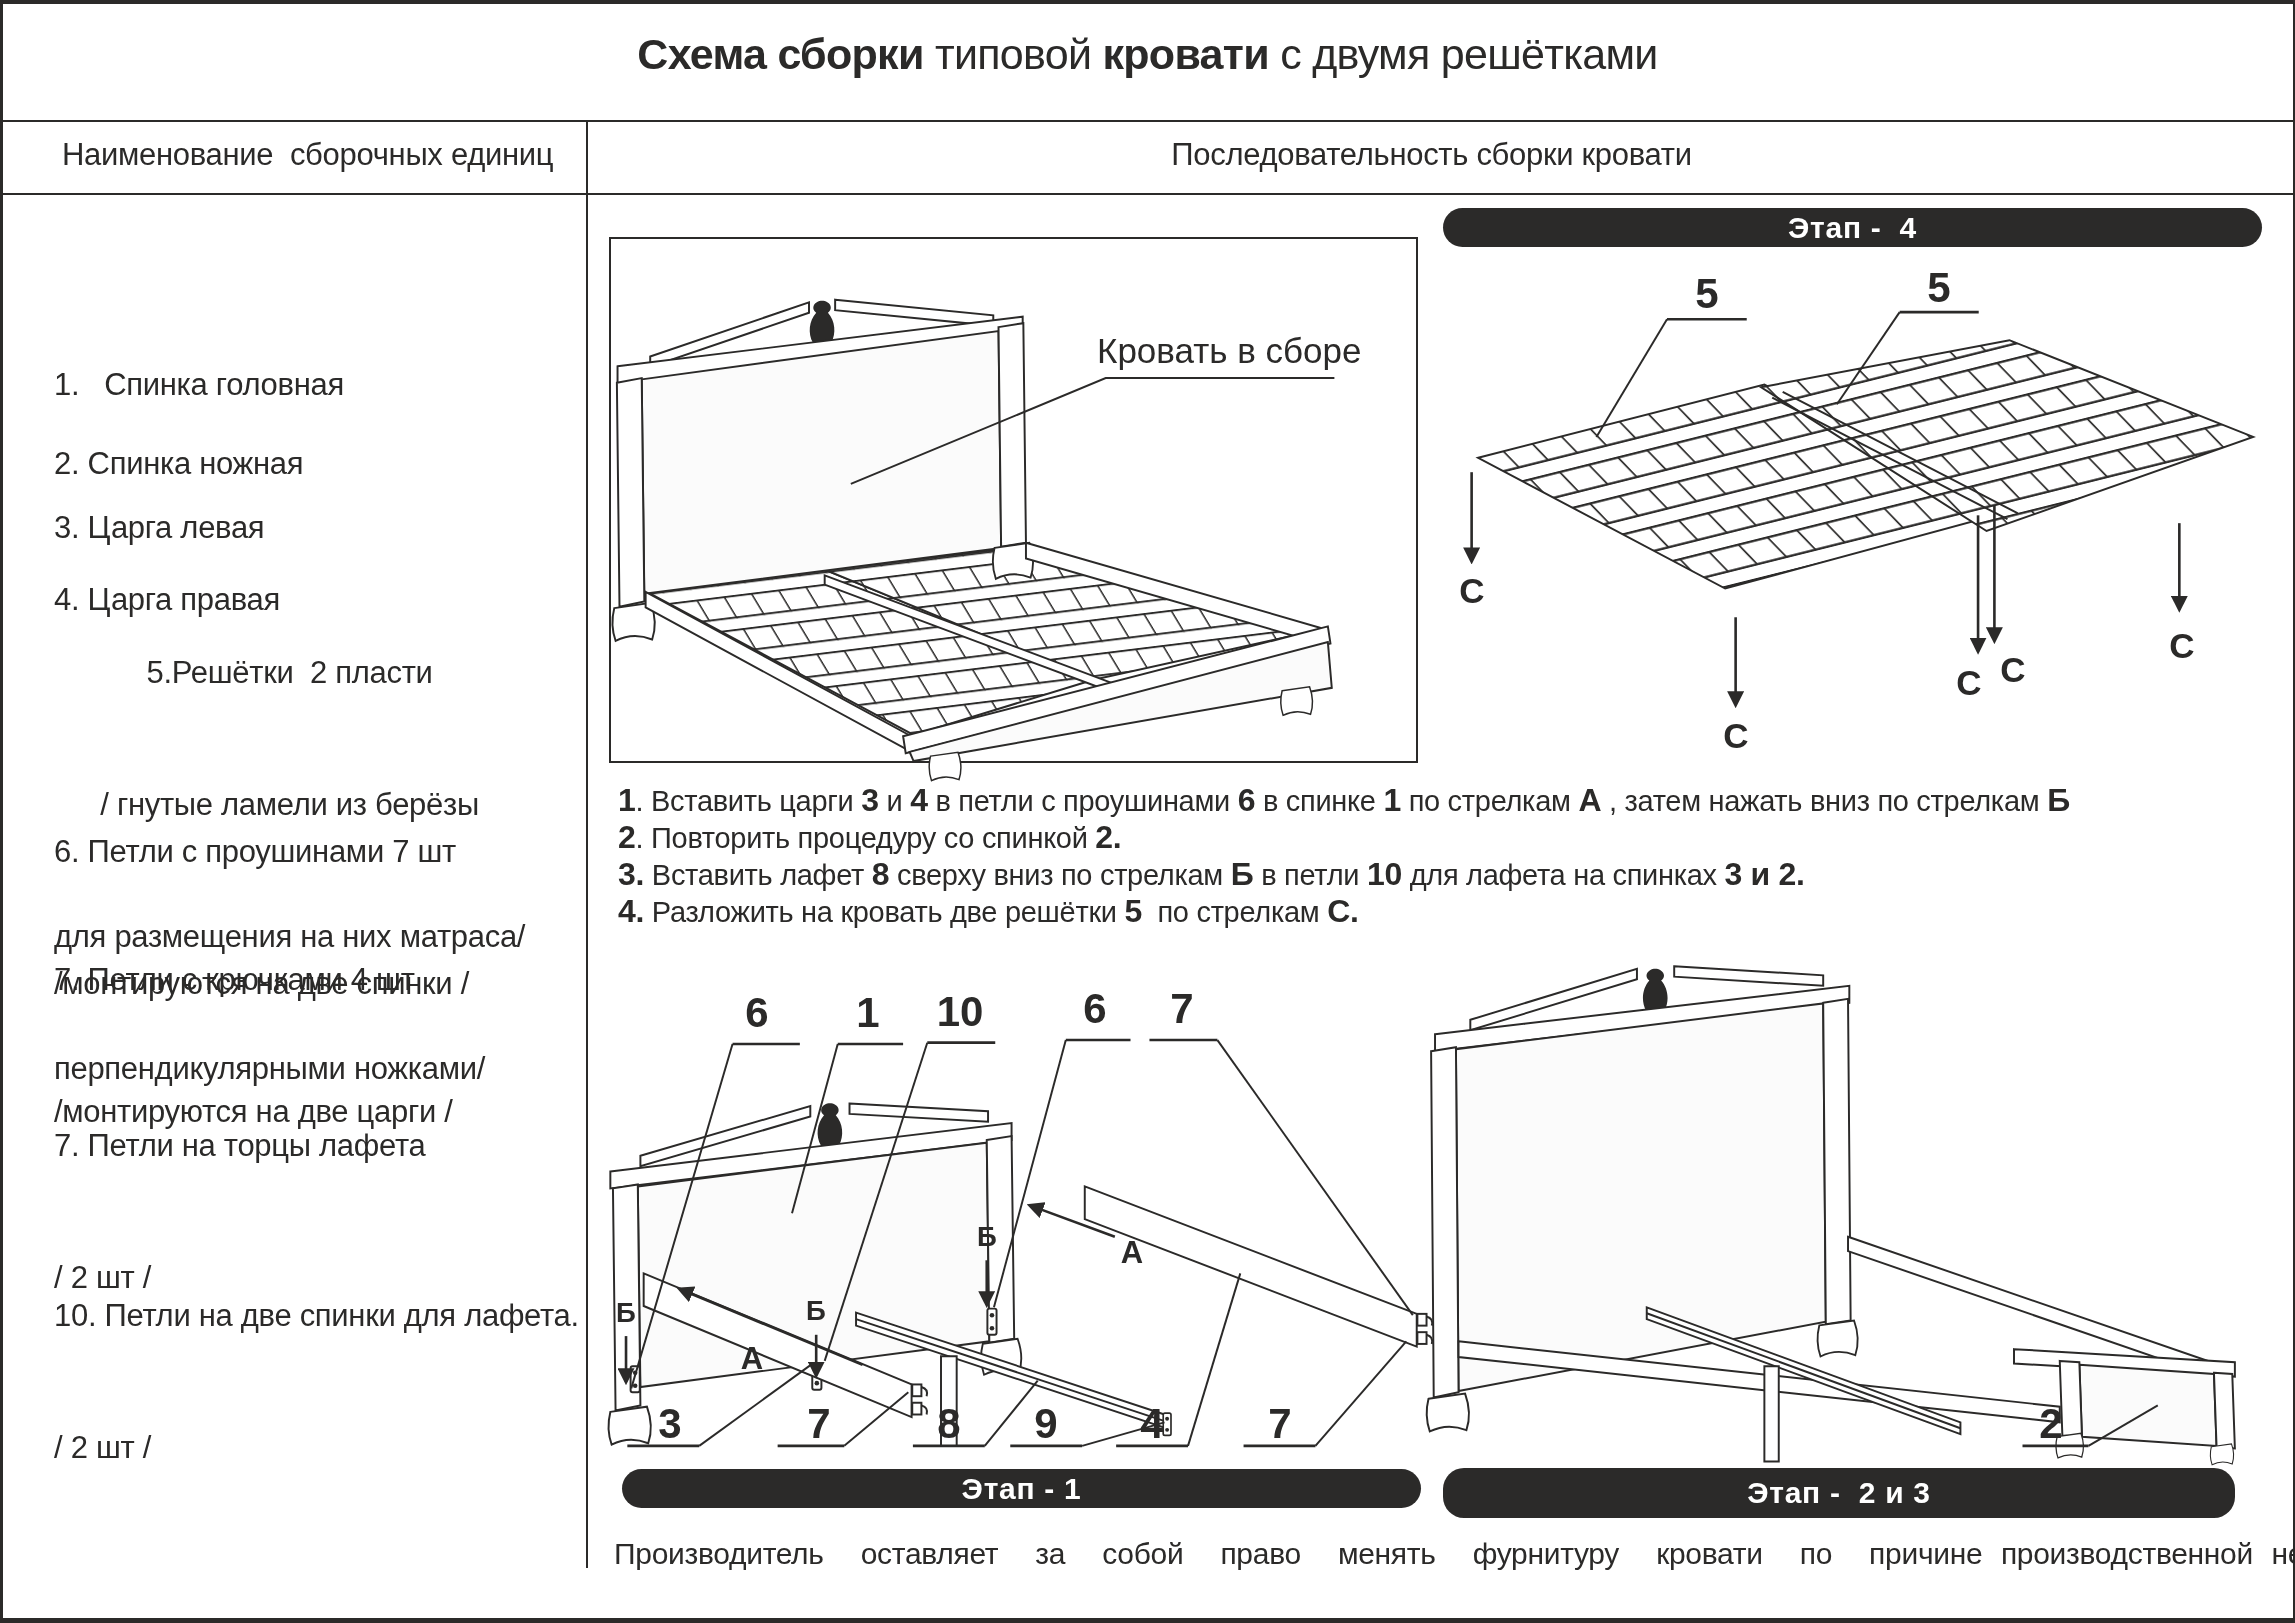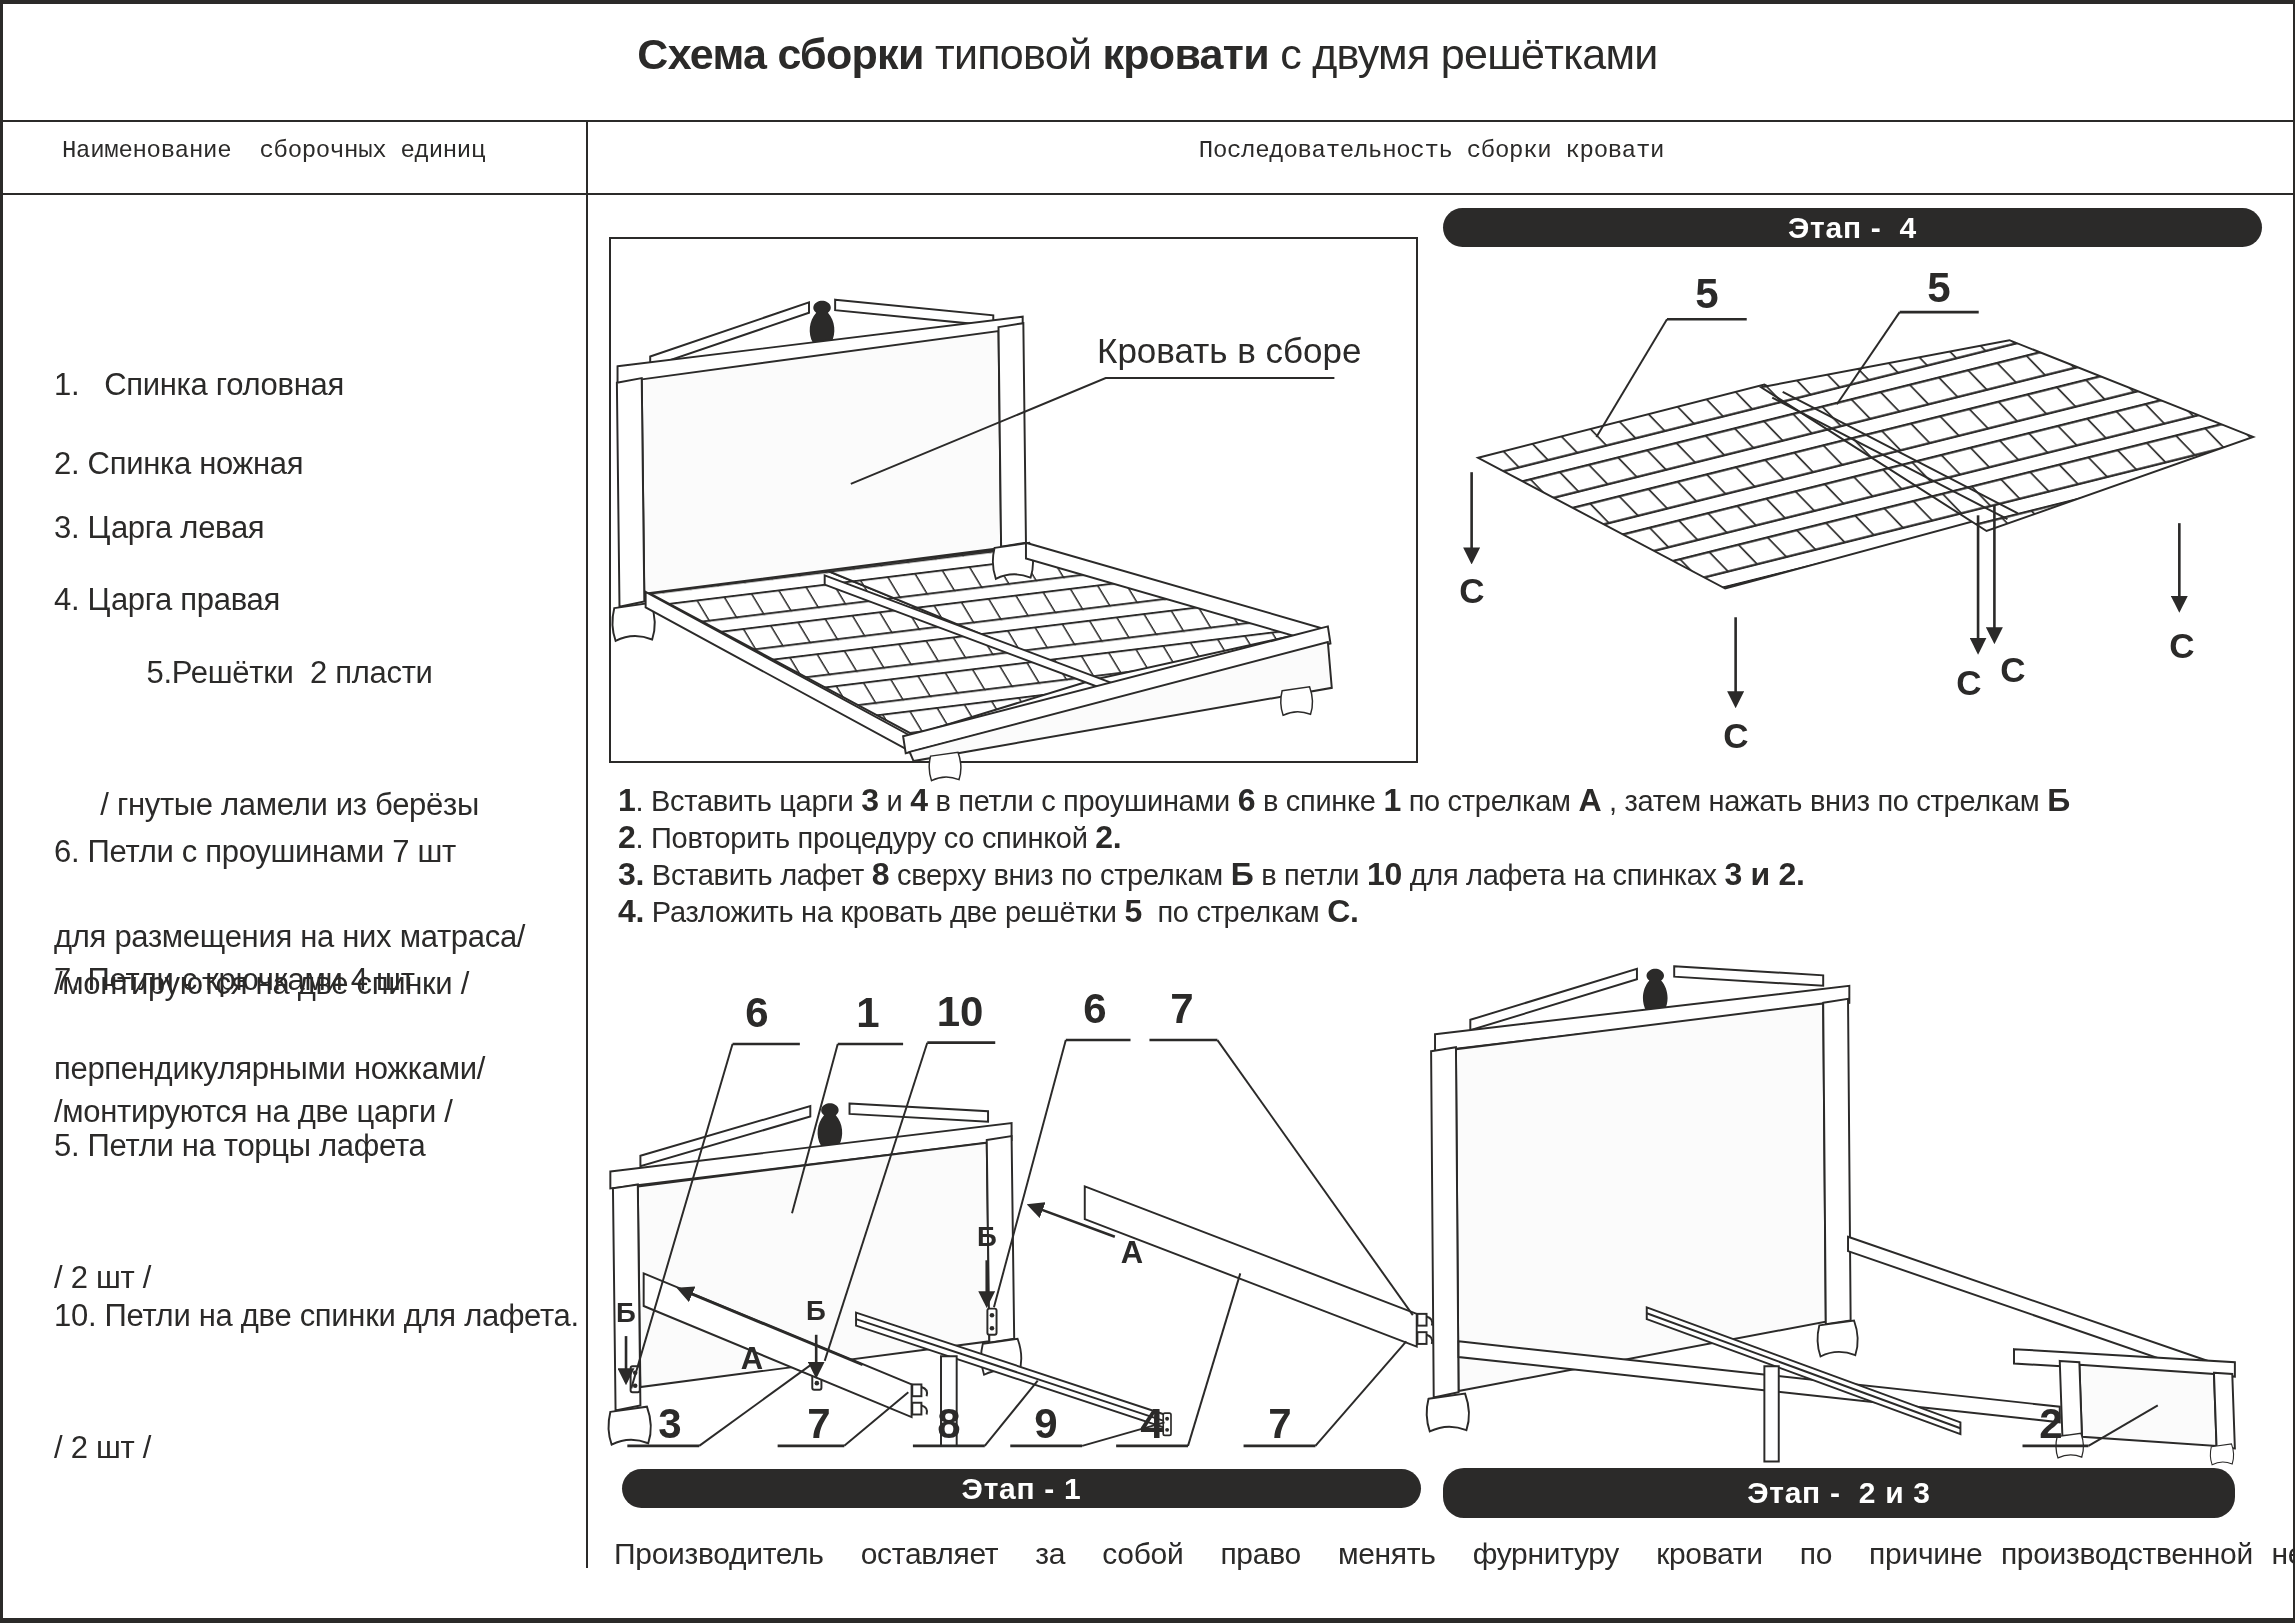--- a/index.html
+++ b/index.html
@@ -3,21 +3,21 @@
 <meta charset="utf-8">
 <style>
   html,body{margin:0;padding:0;background:#e8e8e8;}
   .page{position:relative;width:2295px;height:1624px;background:#ffffff;
         font-family:"Liberation Sans",sans-serif;color:#2b2a29;overflow:hidden;}
   .abs{position:absolute;}
   .bar{position:absolute;background:#2b2a29;}
   .title{position:absolute;top:30px;left:0;width:2295px;text-align:center;
          font-size:43px;letter-spacing:-0.7px;white-space:pre;}
   .bseg{font-weight:bold;}
-  .hdr{position:absolute;font-size:24px;letter-spacing:-0.3px;white-space:pre;font-family:Liberation Mono, monospace;}
+  .hdr{position:absolute;font-size:31px;letter-spacing:-0.3px;white-space:pre;}
   .part-item{position:absolute;left:54px;font-size:31px;line-height:44px;
              letter-spacing:-0.3px;white-space:pre;}
   .bedbox{position:absolute;left:609px;top:237px;width:809px;height:526px;
           border:2px solid #2b2a29;box-sizing:border-box;background:#ffffff;}
   .bedlabel{position:absolute;left:1097px;top:331px;font-size:35px;white-space:pre;}
   .instr{position:absolute;left:618px;font-size:29px;letter-spacing:-0.3px;white-space:pre;}
   .instr .bseg{font-size:32px;}
   .banner{position:absolute;background:#2b2a29;border-radius:21px;color:#ffffff;
           display:flex;align-items:center;justify-content:center;
           font-weight:bold;font-size:30px;letter-spacing:0.7px;white-space:pre;}
@@ -75,21 +75,21 @@
     <div>/монтируются на две спинки /</div>
   </div>
   <div class="part-item" style="top:870px;">
     <div>7. Петли с крючками 4 шт</div>
     <div>/монтируются на две царги /</div>
   </div>
   <div class="part-item" style="top:959px;">
     <div>перпендикулярными ножками/</div>
   </div>
   <div class="part-item" style="top:1036px;">
-    <div>5. Петли на торцы лафета</div>
+    <div>7. Петли на торцы лафета</div>
     <div>/ 2 шт /</div>
   </div>
   <div class="part-item" style="top:1206px;">
     <div>10. Петли на две спинки для лафета.</div>
     <div>/ 2 шт /</div>
   </div>
 
   <div class="bedbox"></div>
 
   <svg class="abs" style="left:0;top:0;" width="2295" height="1624" viewBox="0 0 3512 2484">

